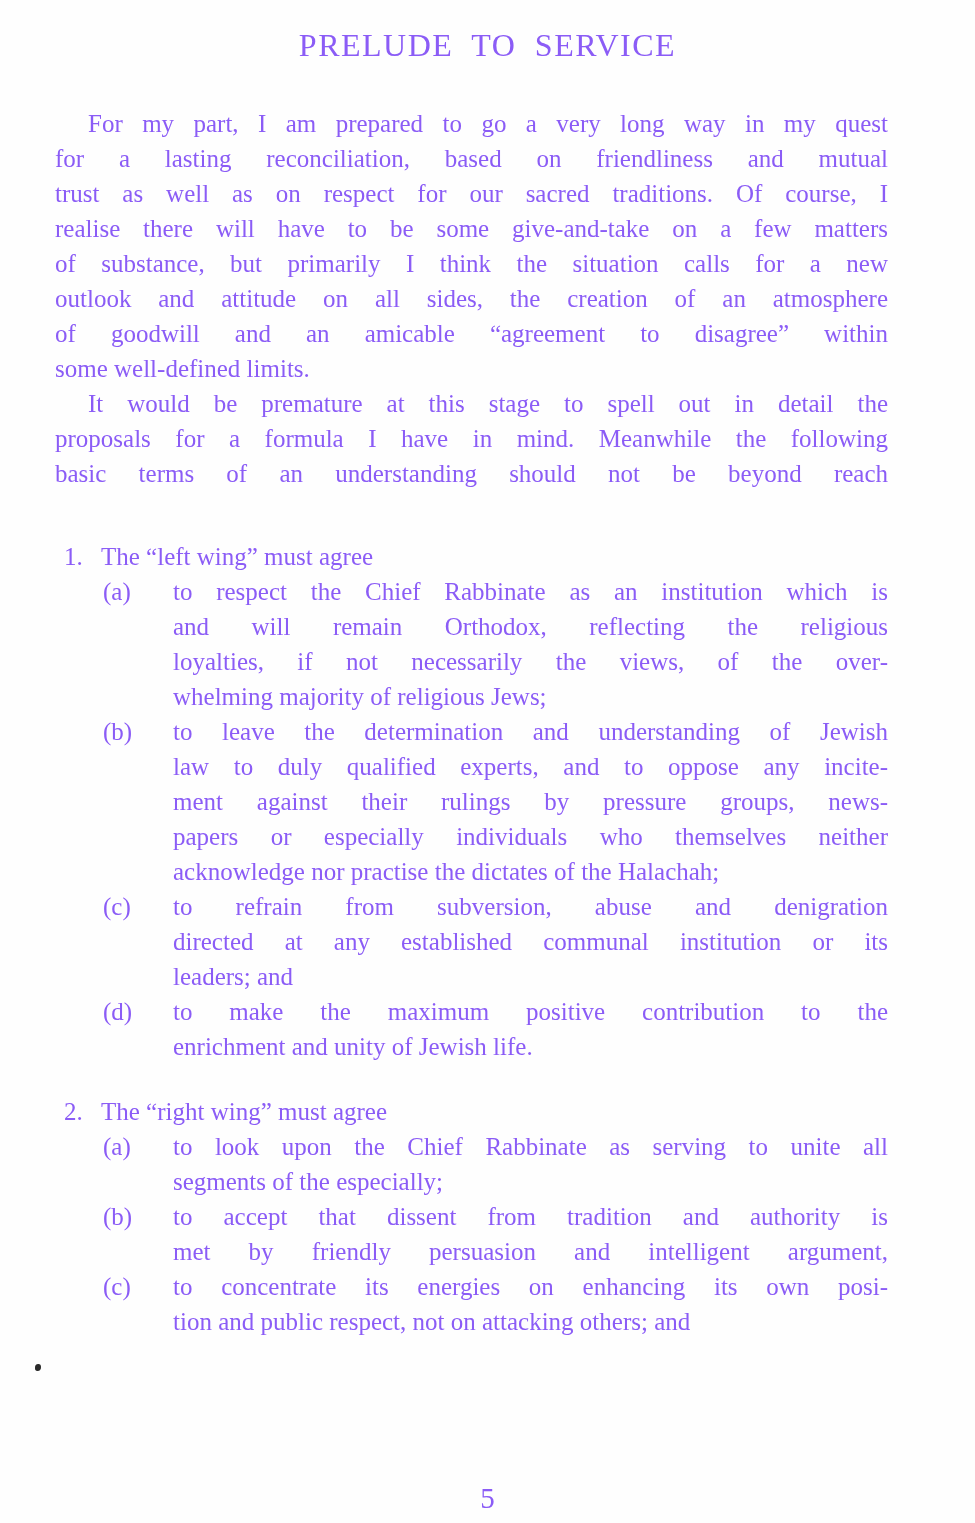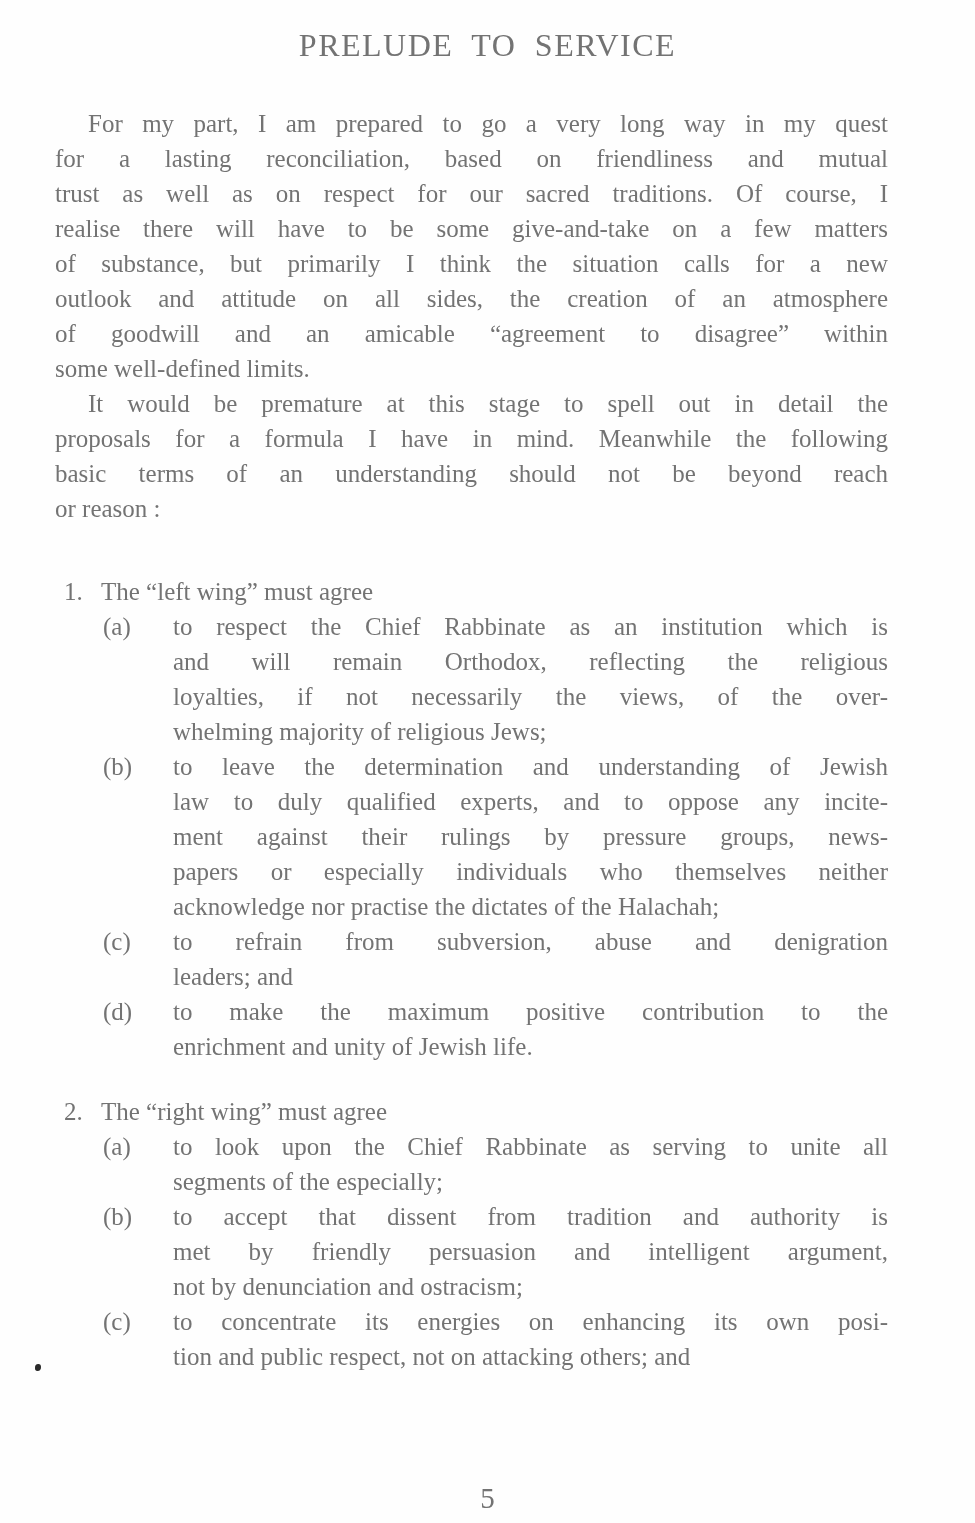--- a/index.html
+++ b/index.html
@@ -5,21 +5,21 @@
   html, body { margin: 0; padding: 0; }
   body {
     width: 975px; height: 1523px;
     background: #ffffff;
     font-family: "Liberation Serif", "DejaVu Serif", serif;
   }
   .page {
     position: relative;
     width: 975px; height: 1523px;
     background: #fefefe;
-    color: #737373;
+    color: #8b5cf6;
     overflow: hidden;
   }
   .title {
     position: absolute;
     top: 27px; left: 0; width: 100%;
     margin: 0;
     text-align: center;
     font-size: 32px;
     font-weight: normal;
     letter-spacing: 1.5px;
@@ -80,21 +80,20 @@
           <div class="jline">realise there will have to be some give-and-take on a few matters</div>
           <div class="jline">of substance, but primarily I think the situation calls for a new</div>
           <div class="jline">outlook and attitude on all sides, the creation of an atmosphere</div>
           <div class="jline">of goodwill and an amicable “agreement to disagree” within</div>
           <div class="jline final">some well-defined limits.</div>
         </div>
         <div>
           <div class="jline indent">It would be premature at this stage to spell out in detail the</div>
           <div class="jline">proposals for a formula I have in mind. Meanwhile the following</div>
           <div class="jline">basic terms of an understanding should not be beyond reach</div>
-          <div class="jline final">or reason :</div>
         </div>
       </div>
     <div>
         <div class="section">
           <div class="sec-head">
             <span class="sec-num">1.</span>
             <span class="sec-title">The “left wing” must agree</span>
           </div>
           <div class="sub-item">
             <span class="sub-label">(a)</span>
@@ -112,20 +111,21 @@
               <div class="jline">law to duly qualified experts, and to oppose any incite-</div>
               <div class="jline">ment against their rulings by pressure groups, news-</div>
               <div class="jline">papers or especially individuals who themselves neither</div>
               <div class="jline final">acknowledge nor practise the dictates of the Halachah;</div>
             </div>
           </div>
           <div class="sub-item">
             <span class="sub-label">(c)</span>
             <div class="sub-lines">
               <div class="jline">to refrain from subversion, abuse and denigration</div>
+              <div class="jline">directed at any established communal institution or its</div>
               <div class="jline final">leaders; and</div>
             </div>
           </div>
           <div class="sub-item">
             <span class="sub-label">(d)</span>
             <div class="sub-lines">
               <div class="jline">to make the maximum positive contribution to the</div>
               <div class="jline final">enrichment and unity of Jewish life.</div>
             </div>
           </div>
@@ -140,21 +140,20 @@
             <div class="sub-lines">
               <div class="jline">to look upon the Chief Rabbinate as serving to unite all</div>
               <div class="jline final">segments of the especially;</div>
             </div>
           </div>
           <div class="sub-item">
             <span class="sub-label">(b)</span>
             <div class="sub-lines">
               <div class="jline">to accept that dissent from tradition and authority is</div>
               <div class="jline">met by friendly persuasion and intelligent argument,</div>
-              <div class="jline final">not by denunciation and ostracism;</div>
             </div>
           </div>
           <div class="sub-item">
             <span class="sub-label">(c)</span>
             <div class="sub-lines">
               <div class="jline">to concentrate its energies on enhancing its own posi-</div>
               <div class="jline final">tion and public respect, not on attacking others; and</div>
             </div>
           </div>
         </div>

